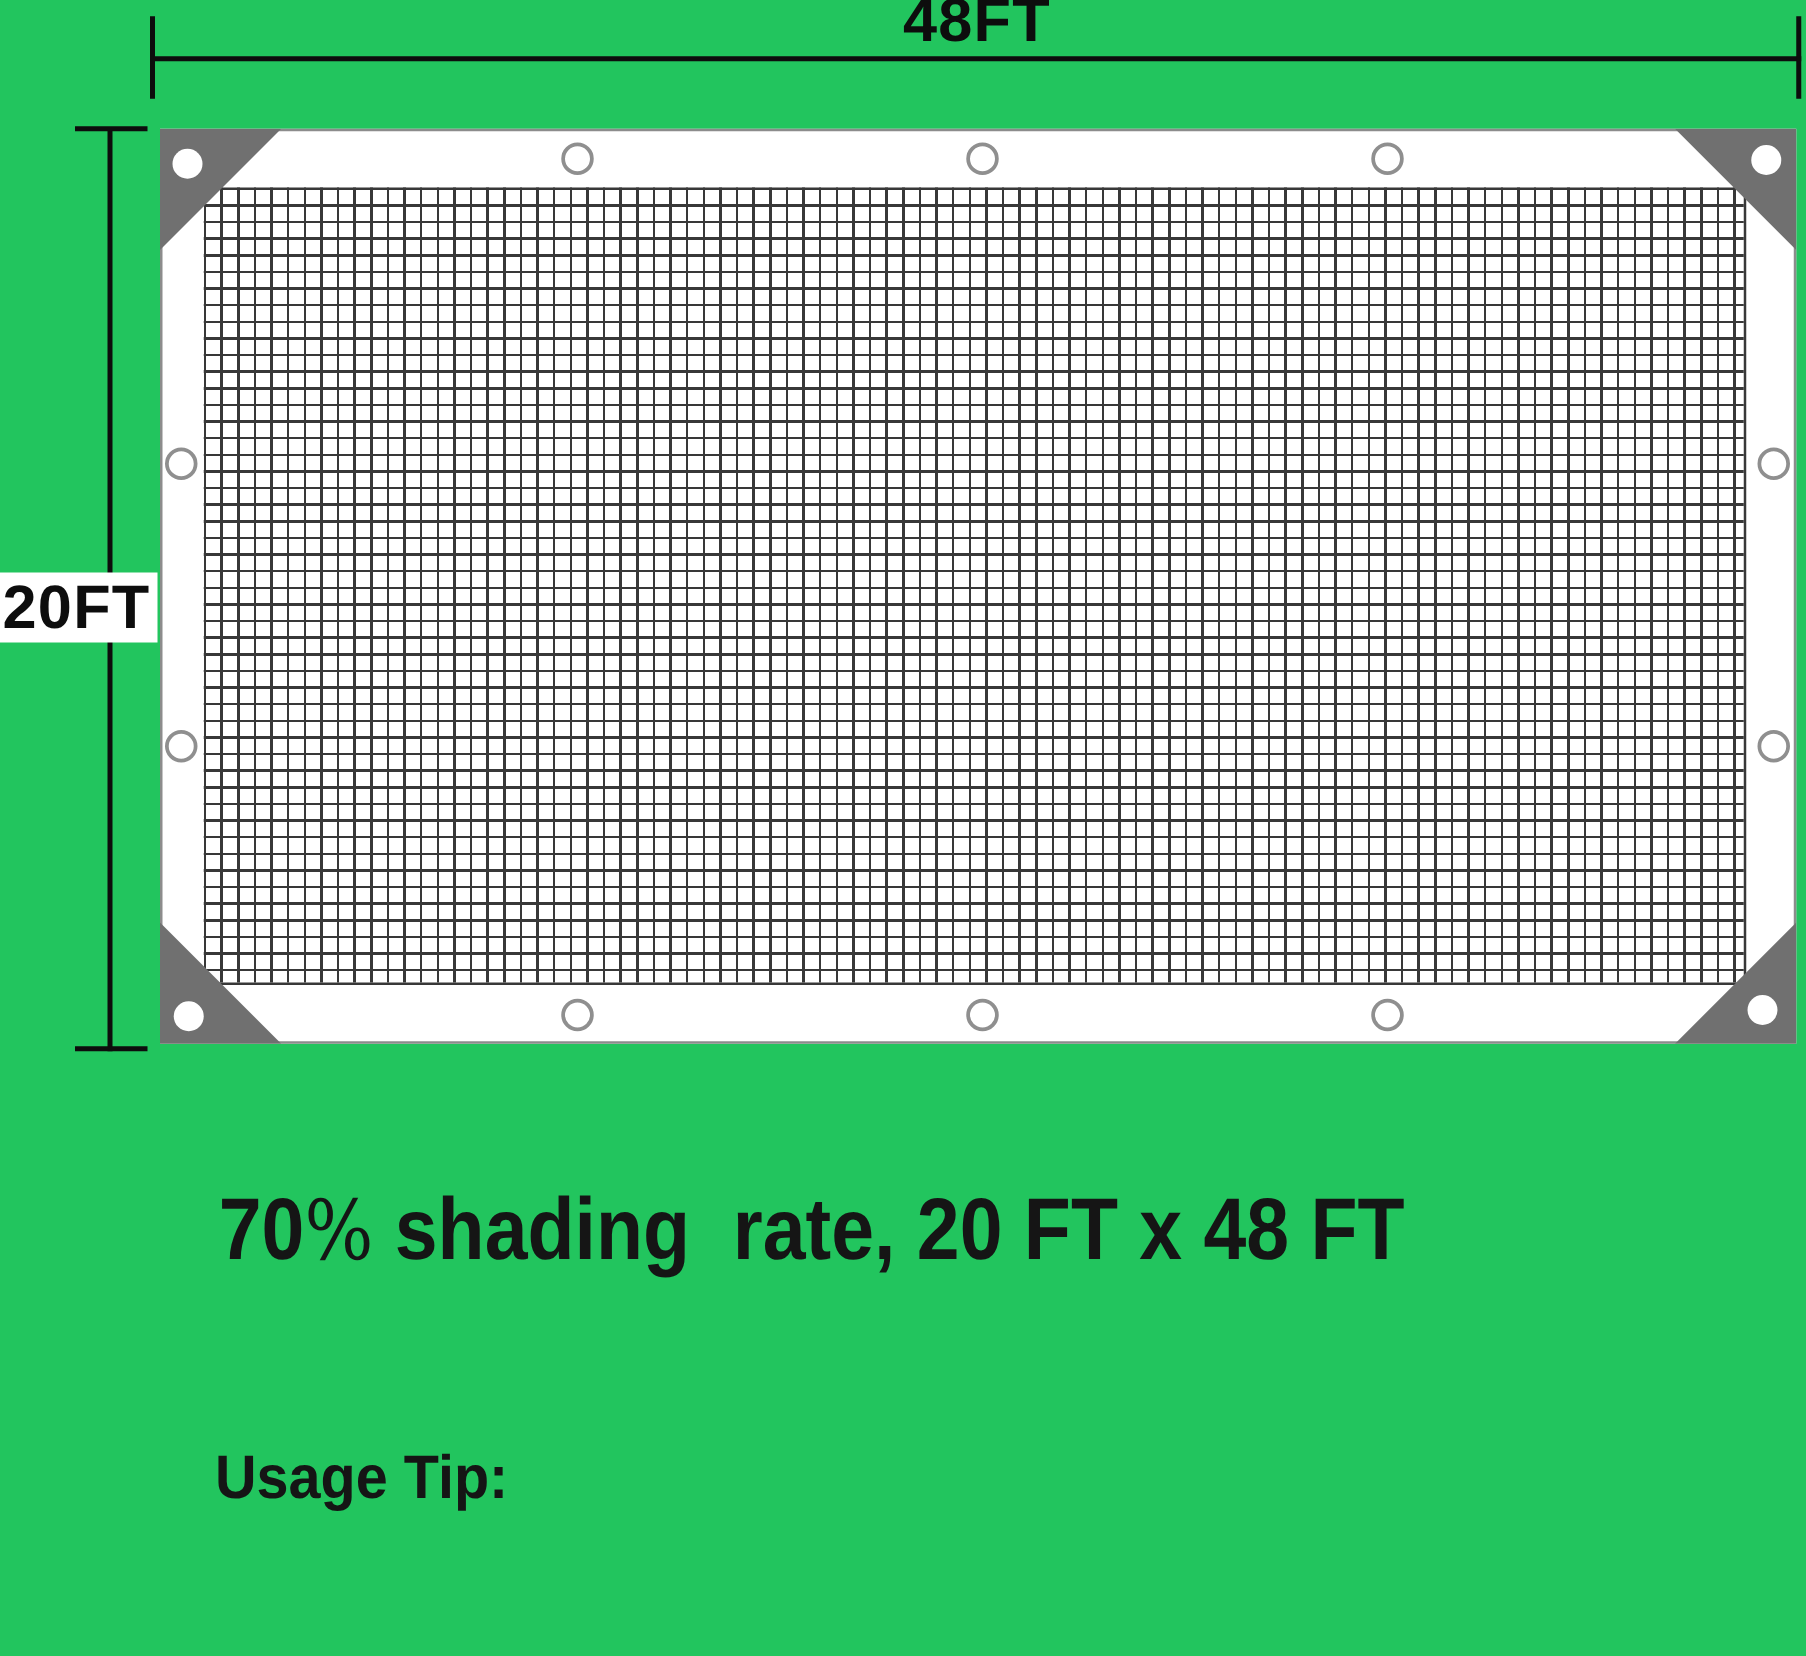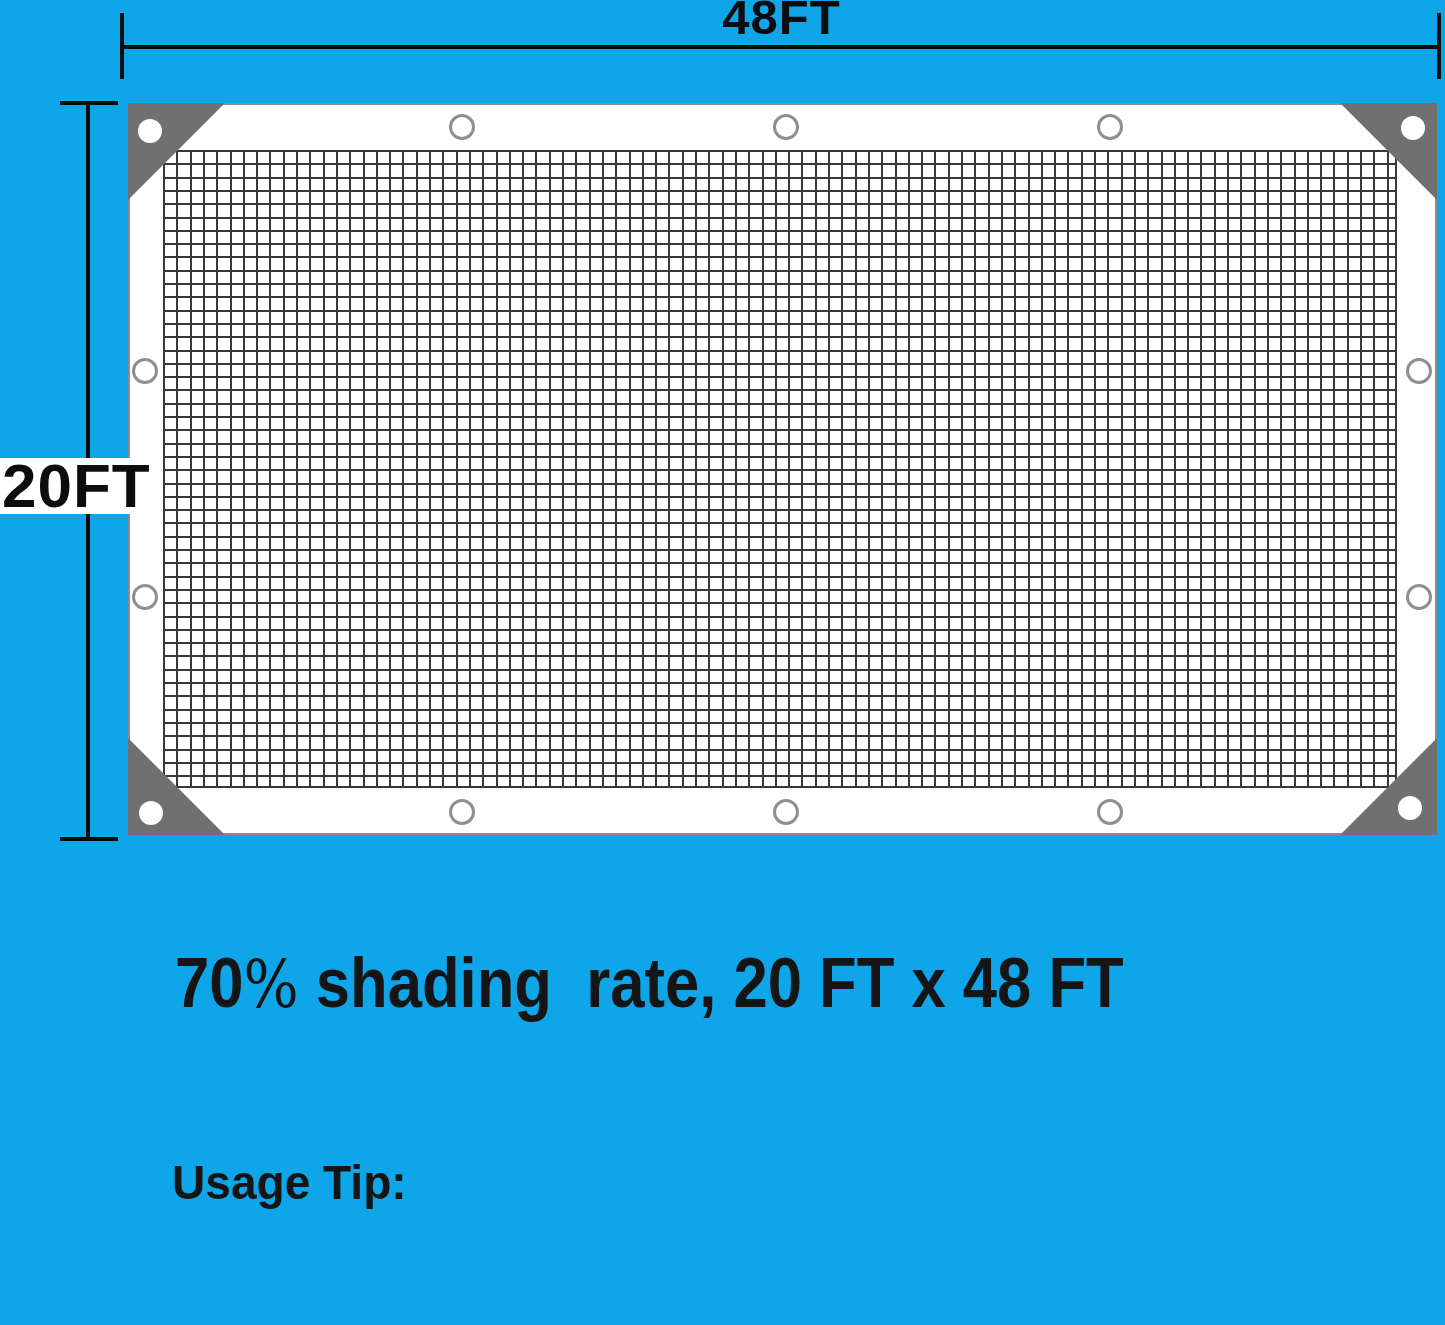--- a/index.html
+++ b/index.html
@@ -1,23 +1,23 @@
 <!DOCTYPE html>
 <html><head>
 <meta charset="utf-8">
 <style>
   html,body{margin:0;padding:0;background:#fff;}
   .stage{
-    position:relative;width:1445px;height:1325px;background:#0ea5e9;overflow:hidden;
+    position:relative;width:1445px;height:1325px;background:#22c55e;overflow:hidden;
     font-family:"Liberation Sans",sans-serif;color:#111;
   }
   .line{position:absolute;background:#0d0d0d;}
   .dim-label{position:absolute;font-weight:bold;color:#0d0d0d;}
   .dim-label-top{left:122px;top:-7px;width:1319px;text-align:center;font-size:49px;line-height:49px;letter-spacing:1px;}
-  .dim-label-left{left:0px;top:458px;font-size:62px;line-height:52px;background:#fff;padding:2px 6px 2px 2px;z-index:5;letter-spacing:1px;}
+  .dim-label-left{left:0px;top:458px;font-size:49px;line-height:52px;background:#fff;padding:2px 6px 2px 2px;z-index:5;letter-spacing:1px;}
   .tarp{
     position:absolute;left:128px;top:103px;width:1309px;height:732px;
     border:2px solid #8c8c8c;box-sizing:border-box;background:#fff;
   }
   .mesh{
     position:absolute;left:33px;top:45px;width:1234px;height:638px;z-index:1;
     background-image:
       repeating-linear-gradient(to right,#383838 0,#383838 2px,transparent 2px,transparent 13.3px),
       repeating-linear-gradient(to bottom,#383838 0,#383838 2px,transparent 2px,transparent 13.3px);
     border-right:2px solid #383838;border-bottom:2px solid #383838;box-sizing:border-box;

